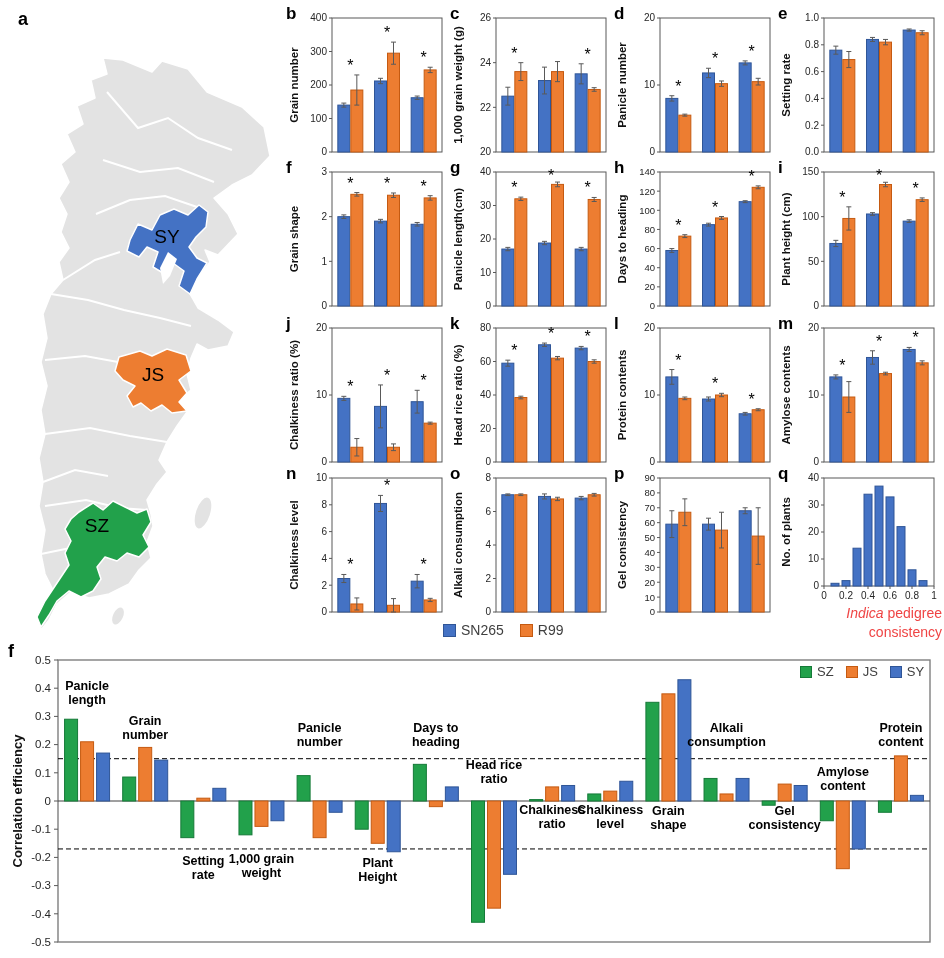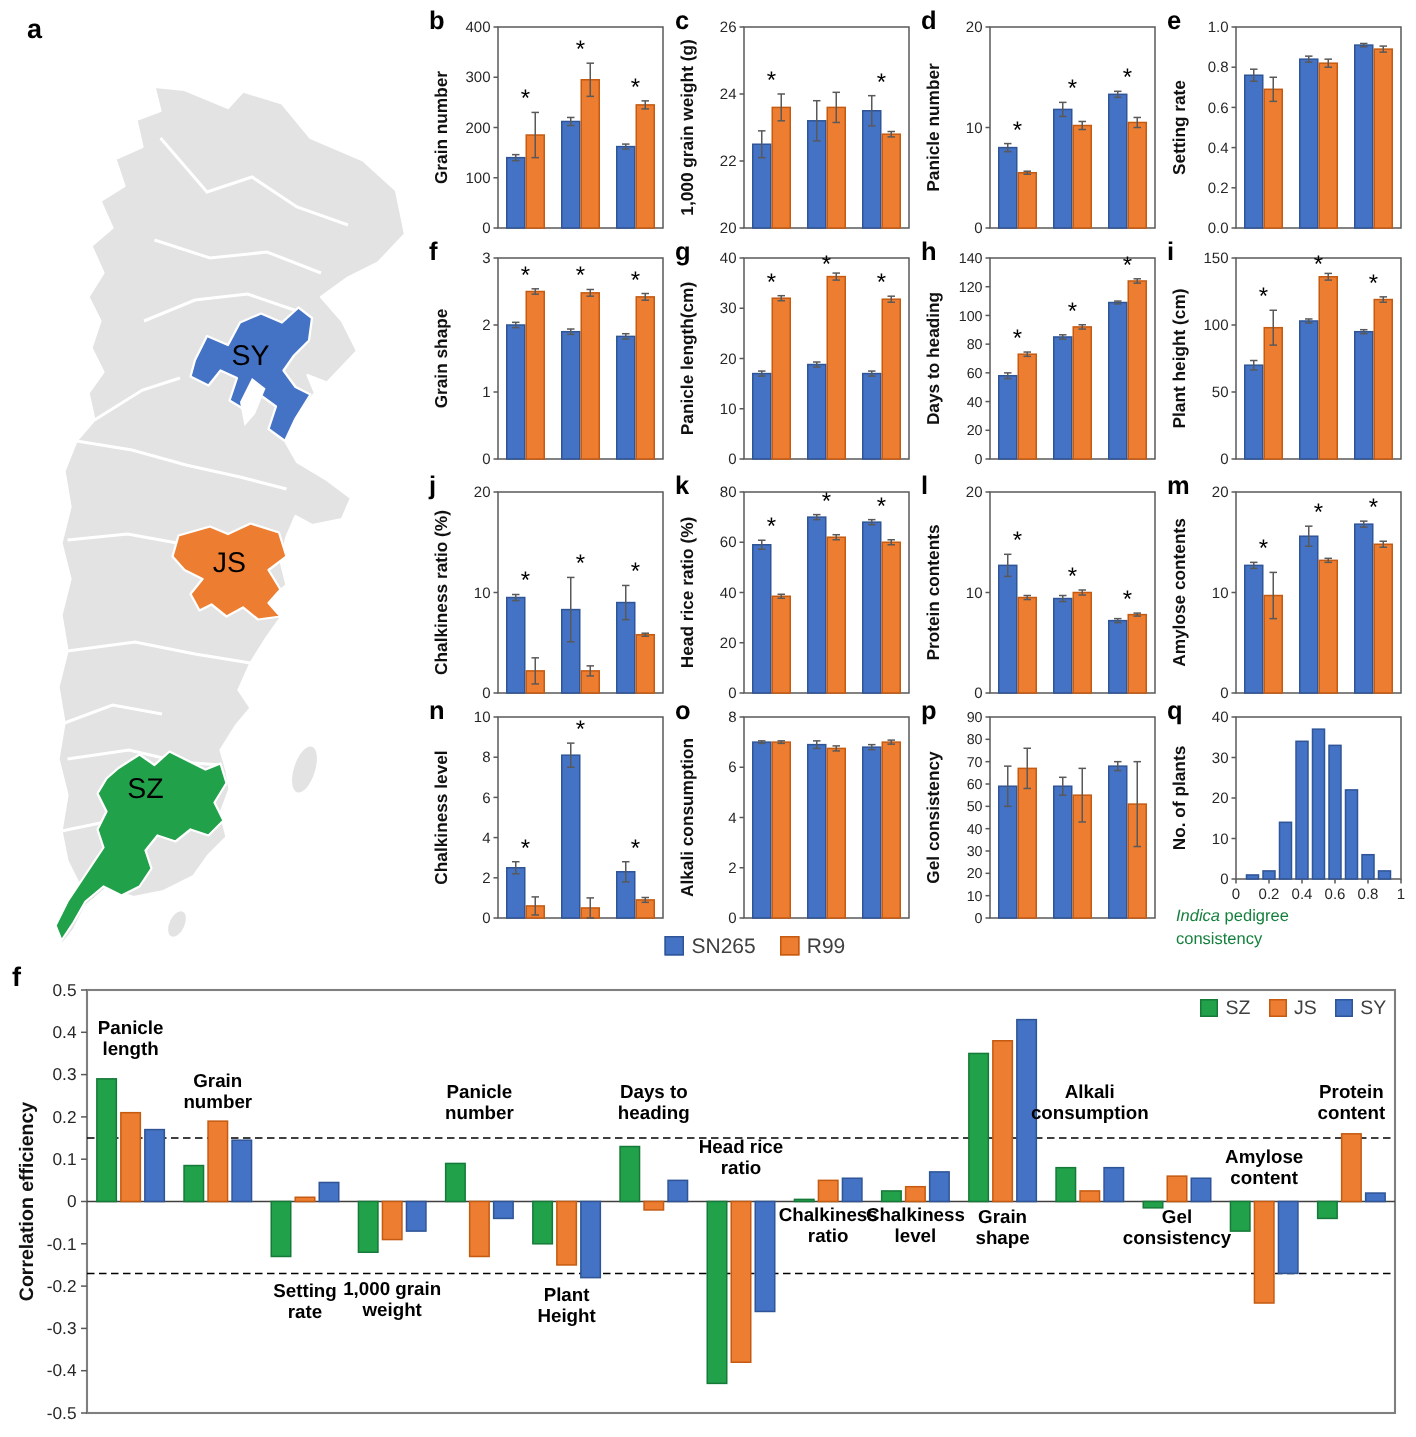--- a/index.html
+++ b/index.html
@@ -2,22 +2,22 @@
 <html><head>
 <meta charset="utf-8">
 <style>
   html,body{margin:0;padding:0;background:#fff;}
   #figure{position:relative;width:944px;height:958px;background:#fff;
           font-family:"Liberation Sans",sans-serif;overflow:hidden;}
   .panel-letter{position:absolute;font-size:18px;font-weight:bold;color:#000;line-height:1;}
   .cell{position:absolute;width:164px;height:186px;}
   .cell .letter{position:absolute;left:0;top:0;font-size:17px;font-weight:bold;color:#000;}
   .cell svg{position:absolute;left:0;top:2px;}
-  .xlabel-q{position:absolute;left:6px;top:140px;width:158px;text-align:left;
-            font-size:11px;color:#15803d;line-height:1.35;}
+  .xlabel-q{position:absolute;left:6px;top:140px;width:158px;text-align:right;
+            font-size:14px;color:#ef4444;line-height:1.35;}
   .legend-row{position:absolute;display:flex;gap:16px;align-items:flex-start;
               font-size:14px;color:#404040;}
   .legend-row .li{display:flex;align-items:center;gap:5px;}
   .sw{display:inline-block;width:11px;height:11px;border:1px solid #555;}
   #bottom-legend{font-size:13px;color:#404040;gap:12px;}
   #bottom-legend .sw{width:10px;height:10px;}
   text{font-family:"Liberation Sans",sans-serif;}
 </style>
 </head>
 <body>

